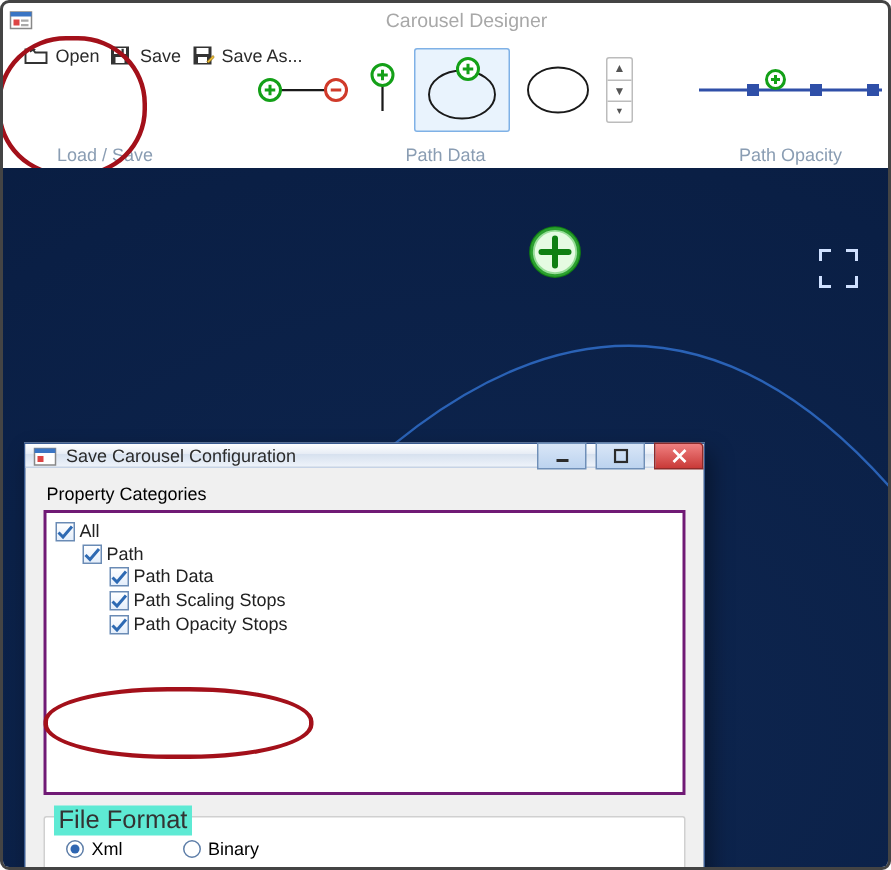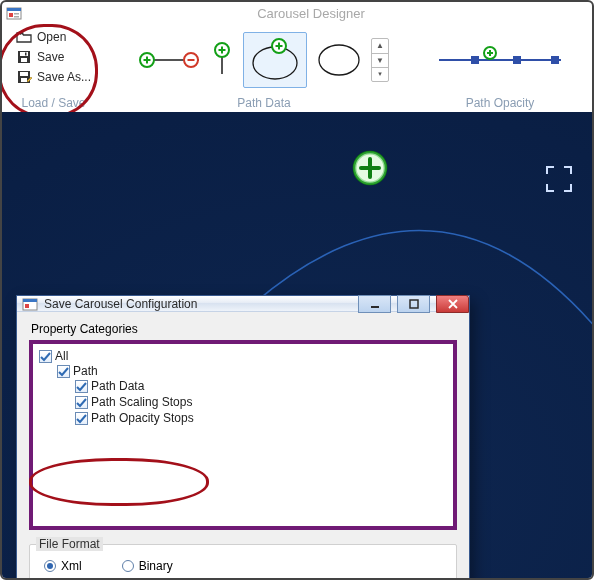--- a/index.html
+++ b/index.html
@@ -50,21 +50,21 @@
     flex: 1;
     display: flex;
     align-items: center;
     gap: 6px;
   }
   .ribbon-group .caption {
     color: #8a9db3;
     font-size: 12px;
     padding: 3px 0 2px;
   }
-  .ls-menu { display:flex; flex-direction:column; gap:2px; padding-top:2px;}
+  .ls-menu { display:flex; flex-direction:row; gap:2px; padding-top:2px;}
   .ls-item {
     display:flex; align-items:center; gap:5px;
     color:#2b2b2b; padding:1px 2px; white-space:nowrap;
   }
   .ls-item svg { width:16px; height:16px; }
   .highlight-oval {
     position:absolute;
     border: 3px solid #a3101a;
     border-radius: 46% / 48%;
     pointer-events:none;
@@ -105,22 +105,22 @@
     border-bottom:1px solid #c6d3e6;
     display:flex; align-items:center; gap:6px; padding:0 0 0 5px;
     color:#2b2b2b;
   }
   .dlg-title .spacer{flex:1;}
   .winbtn { width:33px; height:18px; display:flex; align-items:center; justify-content:center;}
   .winbtn.min, .winbtn.max { background:linear-gradient(#d9e6f7,#bcd3ef); border:1px solid #6f8fb8;}
   .winbtn.close { background:linear-gradient(#f08080,#c93a38); border:1px solid #8e2b2a; border-top-right-radius:3px;}
   .dlg-body { flex:1; padding:10px 12px 8px; display:flex; flex-direction:column; }
   .group-box { border:1px solid #d0d0d0; border-radius:2px; background:#fff; padding:8px 8px 6px; position:relative; }
-  .group-box > .legend { position:absolute; top:-8px; left:6px; background:#e5e5e5; padding:0 3px; color:#333; font-size:12px;}
-  .tree { background:#fff; border:4px solid #701a75; height:190px; overflow:auto; padding:4px 4px; color:#222;}
+  .group-box > .legend { position:absolute; top:-8px; left:6px; background:#5eead4; padding:0 3px; color:#333; font-size:17px;}
+  .tree { background:#fff; border:2px solid #701a75; height:190px; overflow:auto; padding:4px 4px; color:#222;}
   .tree ul { list-style:none; margin:0; padding-left:18px;}
   .tree > ul { padding-left:2px;}
   .tree li { position:relative; padding:1px 0;}
   .tree .row { display:flex; align-items:center; gap:3px;}
   .tree .cb { width:13px; height:13px; border:1px solid #6a8bb5; background:linear-gradient(#fff,#e4eefb); display:flex; align-items:center; justify-content:center;}
   .tree .cb svg{width:11px;height:11px;}
   .ff-box { margin-top:14px; position:relative;}
   .radio-row { display:flex; gap:40px; padding:6px 4px 4px 6px;}
   .radio { display:flex; align-items:center; gap:5px;}
   .radio .dot { width:12px; height:12px; border:1px solid #5f7fa9; border-radius:50%; display:flex; align-items:center; justify-content:center; background:#fff;}

